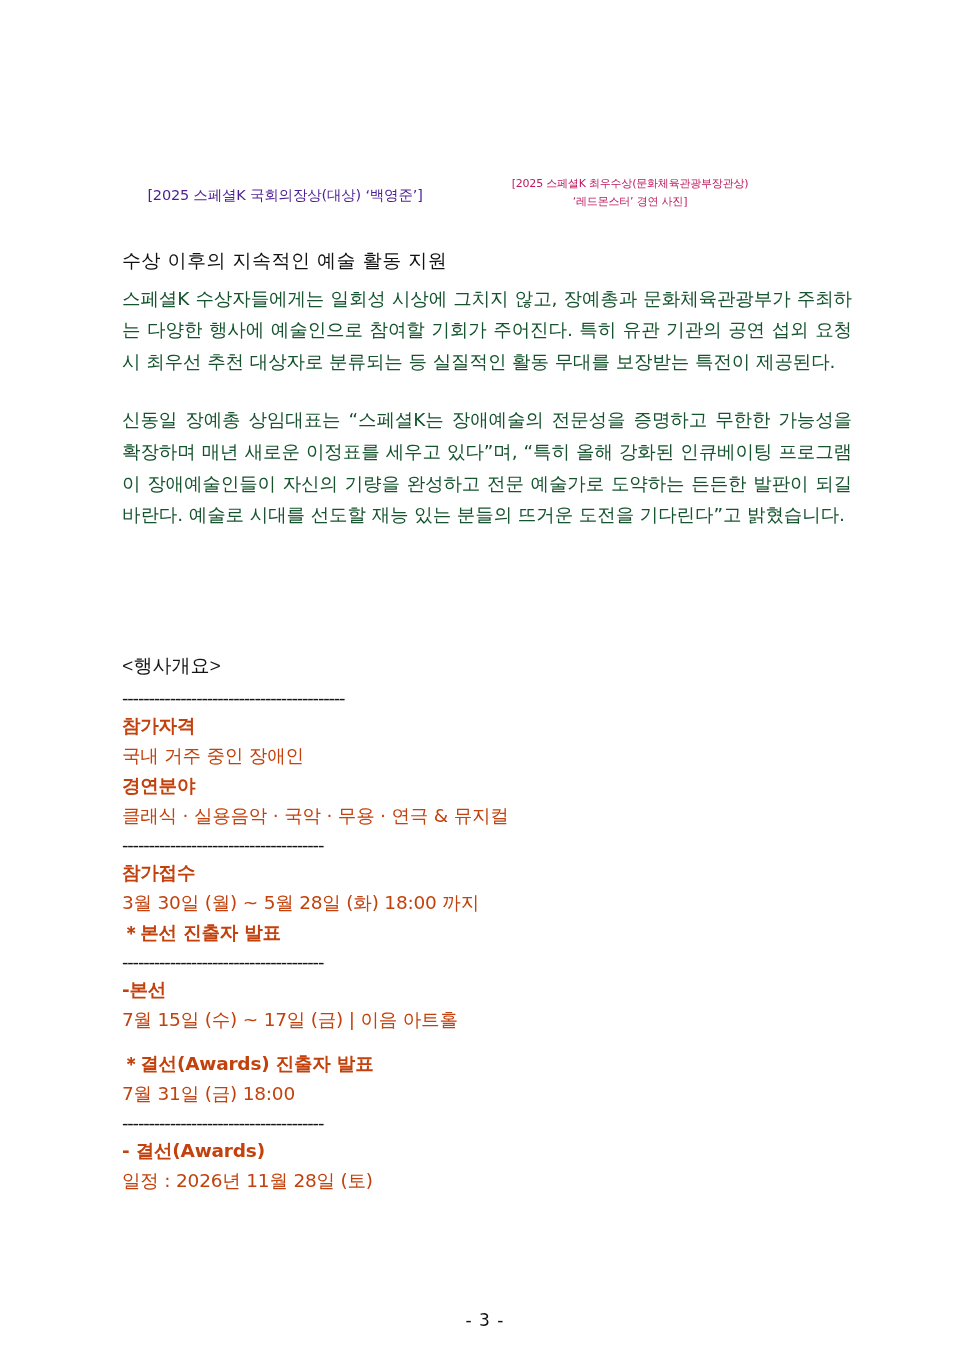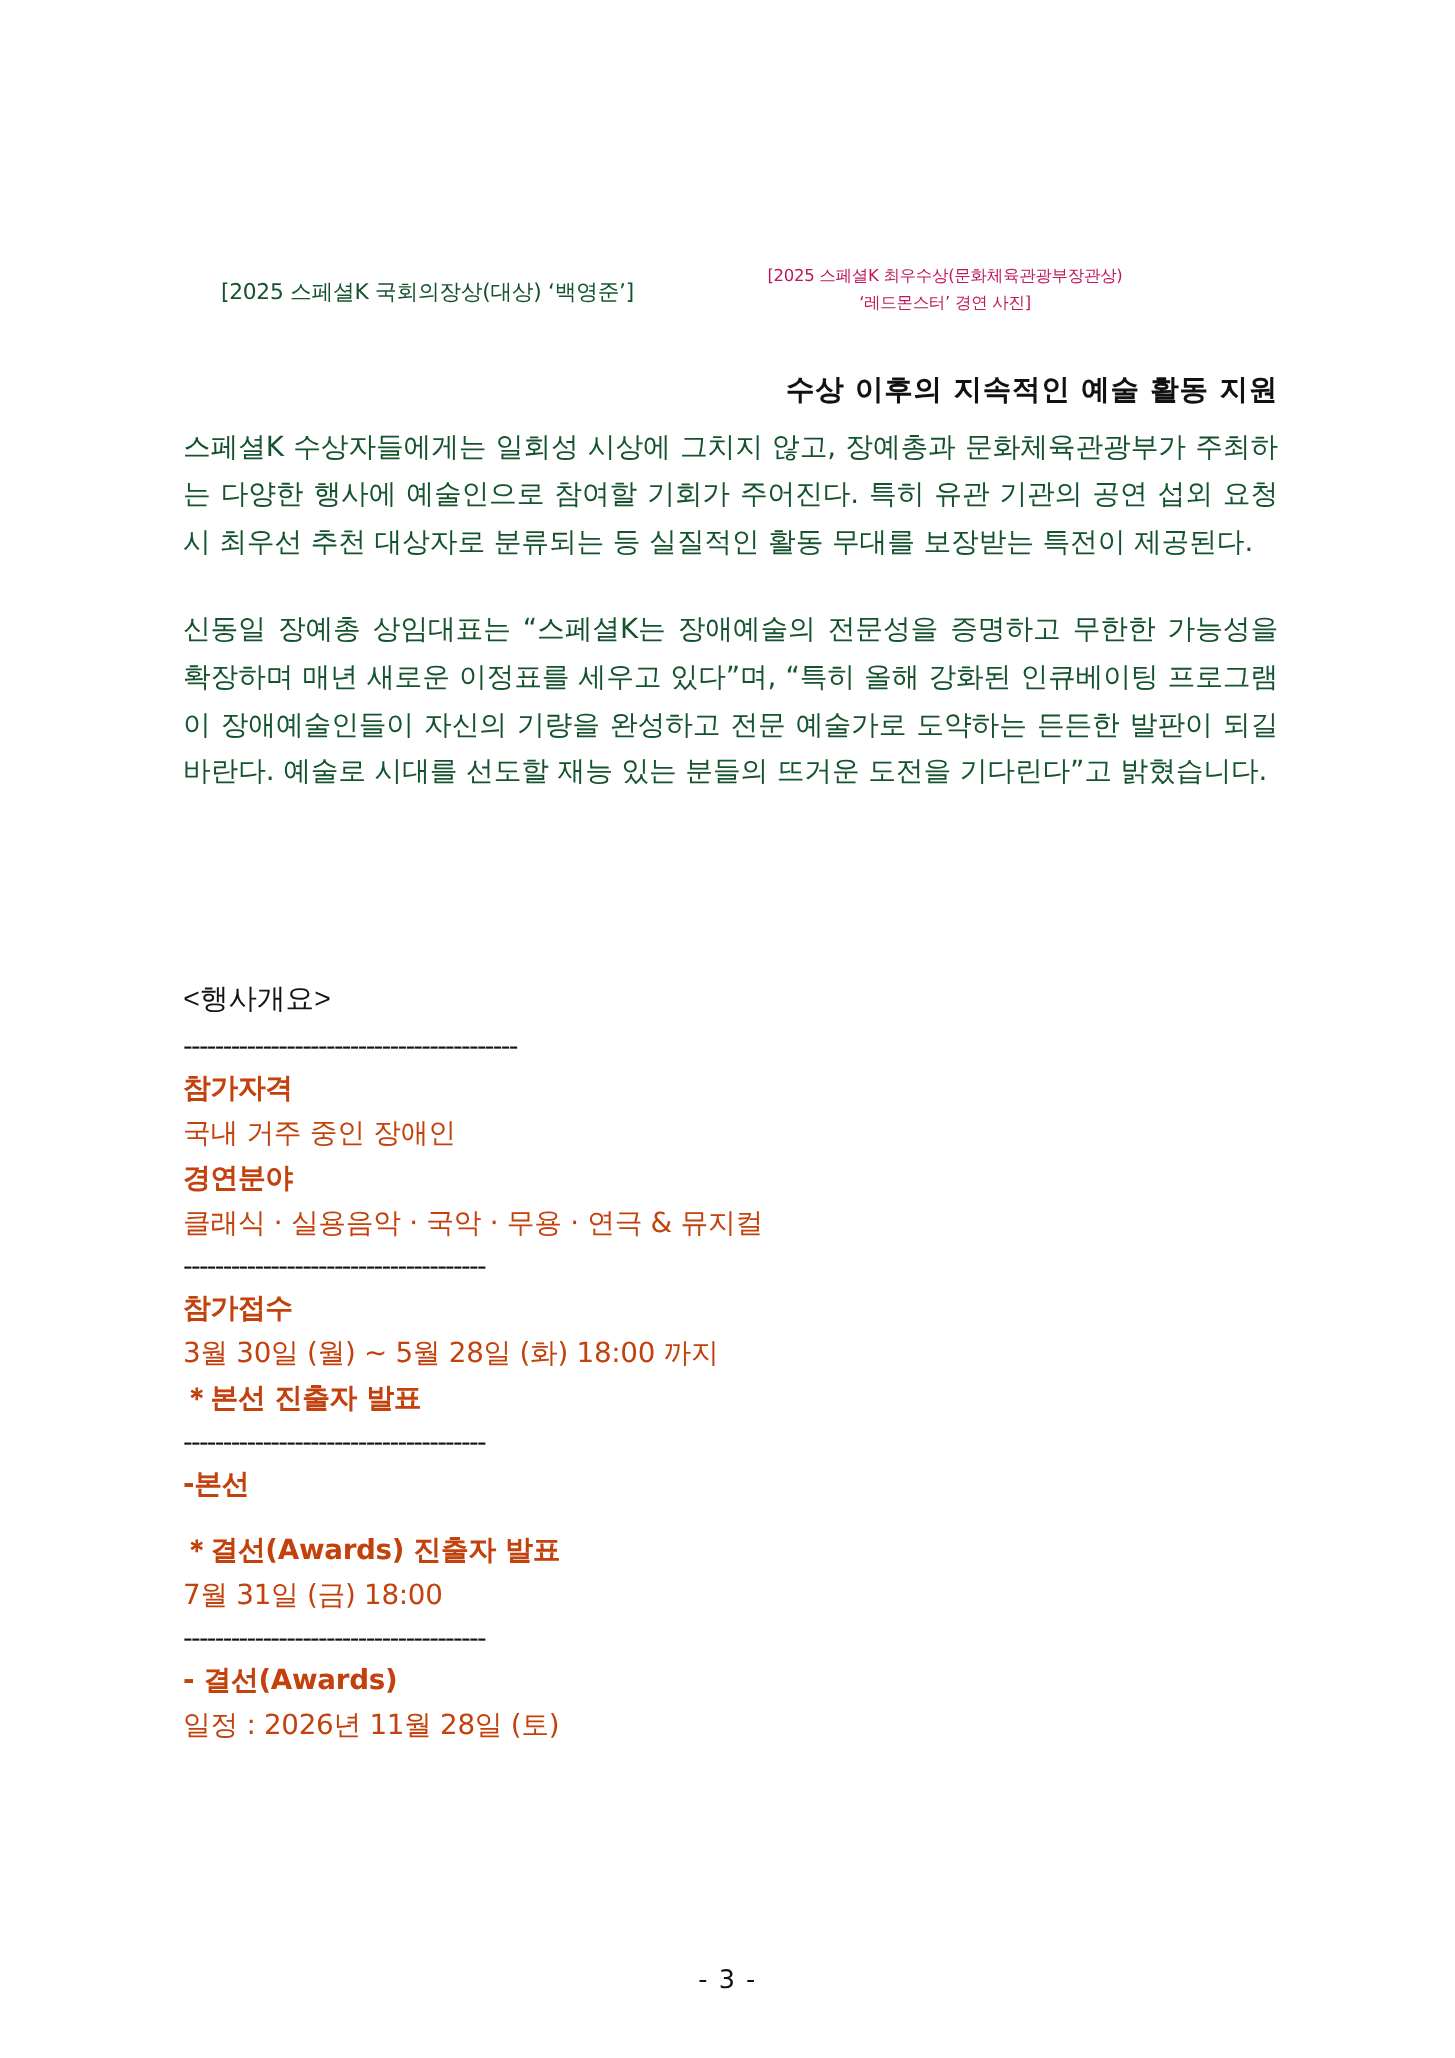--- a/index.html
+++ b/index.html
@@ -29,21 +29,21 @@
     width: 730px;
     display: flex;
     align-items: flex-start;
     justify-content: flex-start;
   }
   .caption-left {
     width: 330px;
     text-align: center;
     font-size: 14.5px;
     letter-spacing: -0.2px;
-    color: #14532d;
+    color: #4c1d95;
     line-height: 1.5;
     padding-top: 10px;
   }
   .caption-right {
     width: 360px;
     text-align: center;
     font-size: 11px;
     letter-spacing: -0.2px;
     color: #be185d;
     line-height: 1.65;
@@ -51,26 +51,25 @@
 
   
   .content {
     position: absolute;
     top: 246px;
     left: 122px;
     width: 730px;
   }
   h2.section-heading {
     font-size: 19px;
-    font-weight: 700;
+    font-weight: 400;
     letter-spacing: 0.5px;
     margin: 0 0 8px 0;
     line-height: 1.5;
     color: #111;
-    text-align: right;
   }
   p.para {
     font-size: 18.5px;
     line-height: 1.72;
     margin: 0 0 0 0;
     text-align: justify;
     text-justify: inter-ideograph;
     letter-spacing: -0.1px;
     color: #14532d;
   }
@@ -152,20 +151,21 @@
     <div class="ov-line bold">참가자격</div>
     <div class="ov-line">국내 거주 중인 장애인</div>
     <div class="ov-line bold">경연분야</div>
     <div class="ov-line">클래식 · 실용음악 · 국악 · 무용 · 연극 &amp; 뮤지컬</div>
     <div class="ov-rule">--------------------------------------</div>
     <div class="ov-line bold">참가접수</div>
     <div class="ov-line">3월 30일 (월) ~ 5월 28일 (화) 18:00 까지</div>
     <div class="ov-line bold">＊본선 진출자 발표</div>
     <div class="ov-rule">--------------------------------------</div>
     <div class="ov-line bold">-본선</div>
+    <div class="ov-line">7월 15일 (수) ~ 17일 (금) | 이음 아트홀</div>
     <div class="ov-gap"></div>
     <div class="ov-line bold">＊결선(Awards) 진출자 발표</div>
     <div class="ov-line">7월 31일 (금) 18:00</div>
     <div class="ov-rule">--------------------------------------</div>
     <div class="ov-line bold">- 결선(Awards)</div>
     <div class="ov-line">일정 : 2026년 11월 28일 (토)</div>
   </div>
 
   <div class="page-number">- 3 -</div>
 

